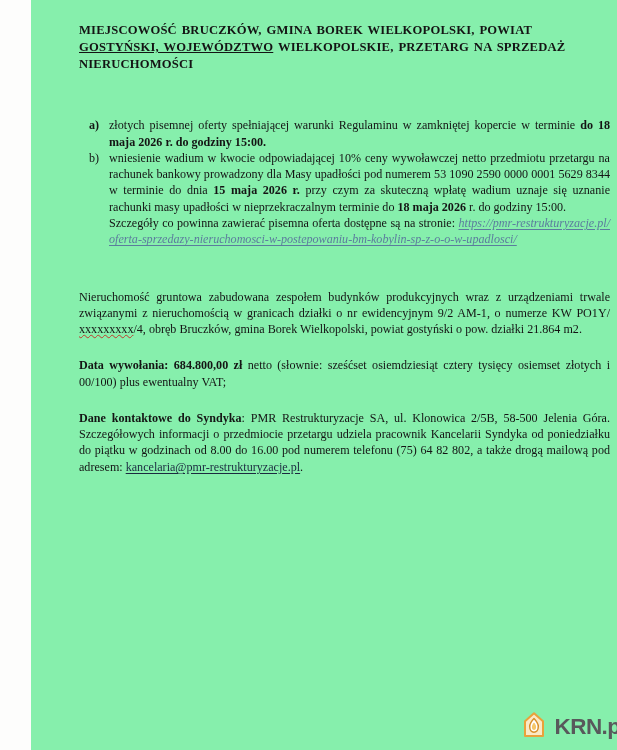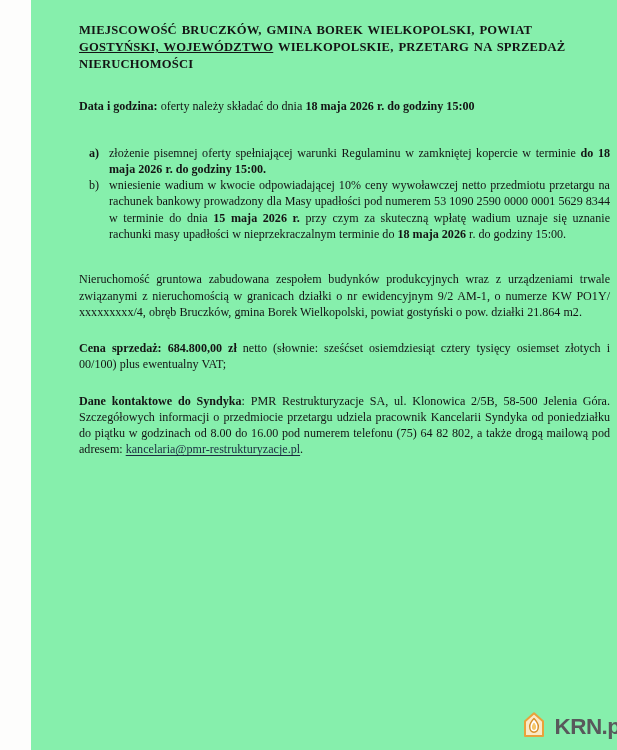--- a/index.html
+++ b/index.html
@@ -99,20 +99,21 @@
     color: #1b2a40;
     font-weight: normal;
     text-decoration: underline;
     text-underline-offset: 1.5px;
   }
 
   
   .spell {
     position: relative;
     display: inline-block;
+    text-decoration: underline;
     text-decoration-style: wavy;
     text-decoration-color: #c0392b;
     text-decoration-thickness: 1px;
     text-underline-offset: 1px;
     color: #141414;
   }
 
   
   .footer-logo {
     position: absolute;
@@ -141,46 +142,46 @@
 
 <div class="page">
 
   <h1 class="doc-title"><span>MIEJSCOWOŚĆ BRUCZKÓW, GMINA BOREK WIELKOPOLSKI, POWIAT</span>
     <span class="u">GOSTYŃSKI, WOJEWÓDZTWO</span><span> WIELKOPOLSKIE, PRZETARG NA SPRZEDAŻ</span>
     <span>NIERUCHOMOŚCI</span></h1>
 
 
   <div class="spacer-sm"></div>
 
-  <p class="para"><span class="lead">Data i godzina:</span><span> oferty należy składać do dnia </span><span class="b">18 maja 2026 r. do godziny 15:00</span></p>
 
   <div class="spacer-md"></div>
 
 
 
   <ul class="alist">
     <li class="item-a">
-      <span class="marker">a)</span><span>złożenie pisemnej oferty spełniającej warunki Regulaminu w zamkniętej kopercie w terminie </span><span class="b">do 18 maja 2026 r. do godziny 15:00.</span>
+      <span class="marker">a)</span><span>złotych pisemnej oferty spełniającej warunki Regulaminu w zamkniętej kopercie w terminie </span><span class="b">do 18 maja 2026 r. do godziny 15:00.</span>
     </li>
     <li class="item-b">
       <span class="marker">b)</span><span>wniesienie wadium w kwocie odpowiadającej 10% ceny wywoławczej netto przedmiotu przetargu na rachunek bankowy prowadzony dla Masy upadłości pod numerem   53 1090 2590 0000 0001 5629 8344 w terminie do dnia </span><span class="b">15 maja 2026 r.</span><span> przy czym za skuteczną wpłatę wadium uznaje się uznanie rachunki masy upadłości w nieprzekraczalnym terminie do </span><span class="b">18 maja 2026</span><span> r. do godziny 15:00.</span>
     </li>
   </ul>
 
+  <p class="sub-note"><span>Szczegóły co powinna zawierać pisemna oferta dostępne są na stronie: </span><a class="weblink" href="#">https://pmr-restrukturyzacje.pl/oferta-sprzedazy-nieruchomosci-w-postepowaniu-bm-kobylin-sp-z-o-o-w-upadlosci/</a></p>
 
   <div class="spacer-lg"></div>
 
 
   <div class="spacer-sm"></div>
 
   <p class="para"><span> Nieruchomość gruntowa zabudowana zespołem budynków produkcyjnych wraz z urządzeniami trwale związanymi z nieruchomością w granicach działki o nr ewidencyjnym 9/2 AM-1, o numerze KW PO1Y/</span><span class="spell">xxxxxxxxx</span><span>/4, obręb Bruczków, gmina Borek Wielkopolski, powiat gostyński o pow. działki 21.864 m2.</span></p>
 
   <div class="spacer-sm"></div>
 
-  <p class="para"><span class="lead">Cena sprzedaż:</span><span class="b"> 684.800,00 zł</span><span> netto (słownie: sześćset osiemdziesiąt cztery tysięcy osiemset złotych i 00/100) plus ewentualny VAT;</span></p>
+  <p class="para"><span class="lead">Data wywołania:</span><span class="b"> 684.800,00 zł</span><span> netto (słownie: sześćset osiemdziesiąt cztery tysięcy osiemset złotych i 00/100) plus ewentualny VAT;</span></p>
 
   <div class="spacer-sm"></div>
 
   <p class="para"><span class="lead">Dane kontaktowe do Syndyka</span><span>: PMR Restrukturyzacje SA, ul. Klonowica 2/5B, 58-500 Jelenia Góra. Szczegółowych informacji o przedmiocie przetargu udziela pracownik Kancelarii Syndyka od poniedziałku do piątku w godzinach od 8.00 do 16.00 pod numerem telefonu (75) 64 82 802, a także drogą mailową pod adresem: </span><a class="maillink" href="#">kancelaria@pmr-restrukturyzacje.pl</a><span>.</span></p>
 
   <div class="spacer-sm"></div>
 
 
   <div class="footer-logo">
     <svg class="logo-mark" viewBox="0 0 22 26">

